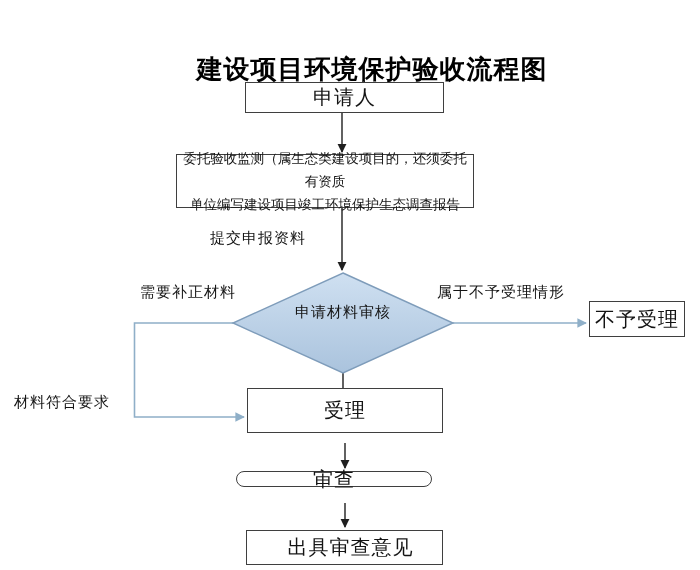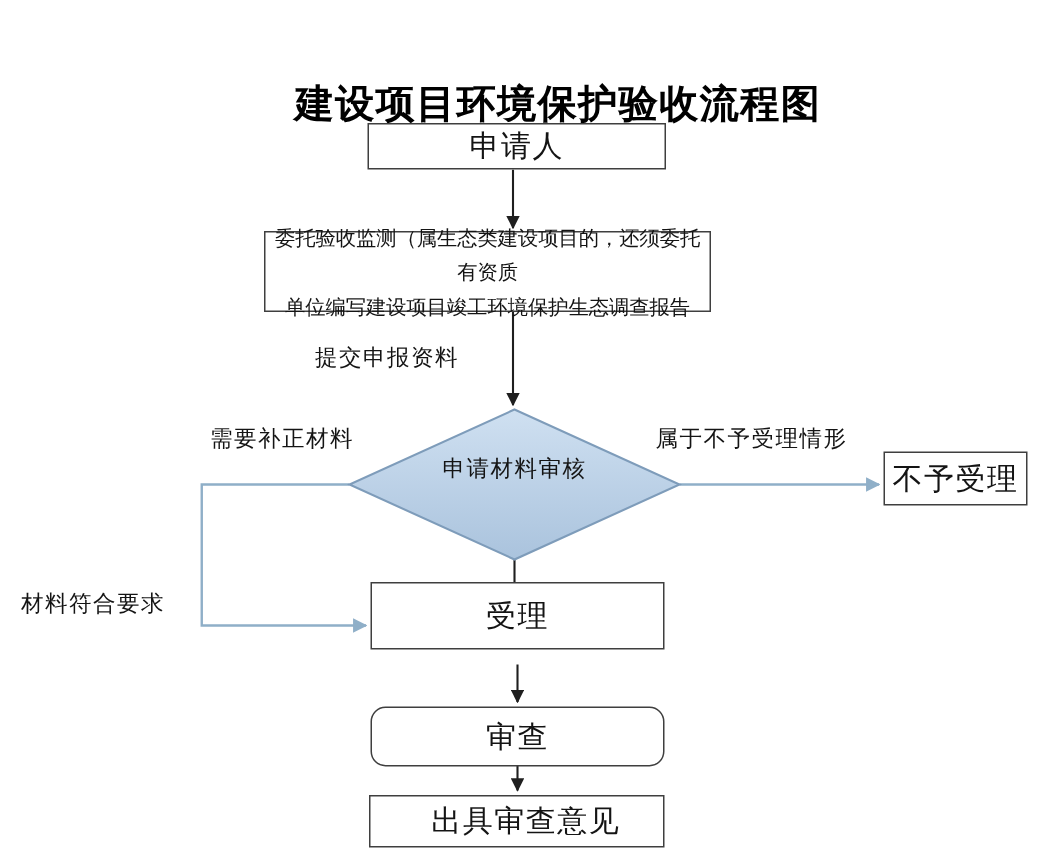--- a/index.html
+++ b/index.html
@@ -26,21 +26,21 @@
   .node{
     position:absolute;box-sizing:border-box;background:#ffffff;
     border:1.5px solid var(--box-border);
     display:flex;align-items:center;justify-content:center;
     font-size:20px;letter-spacing:1px;text-align:center;
   }
   .node-applicant{left:245px;top:82px;width:199px;height:31px;}
   .node-entrust{left:176px;top:154px;width:298px;height:54px;font-size:13.5px;letter-spacing:0;flex-direction:column;line-height:23px;}
   .node-reject{left:589px;top:301px;width:96px;height:36px;}
   .node-accept{left:247px;top:388px;width:196px;height:45px;}
-  .node-examine{left:247px;top:471px;width:196px;height:40px;border-radius:10px;}
+  .node-examine{left:236px;top:471px;width:196px;height:16px;border-radius:10px;}
   .node-opinion{left:246px;top:530px;width:197px;height:35px;padding-left:12px;}
   .diamond-label{
     position:absolute;left:233px;top:273px;width:220px;height:100px;
     display:flex;align-items:center;justify-content:center;padding-bottom:22px;
     box-sizing:border-box;font-size:15px;letter-spacing:1px;
   }
   .edge-label{position:absolute;font-size:15px;letter-spacing:1px;white-space:nowrap;}
   .lbl-submit{left:210px;top:229px;}
   .lbl-need-correction{left:140px;top:283px;}
   .lbl-not-accept-case{left:437px;top:283px;}

